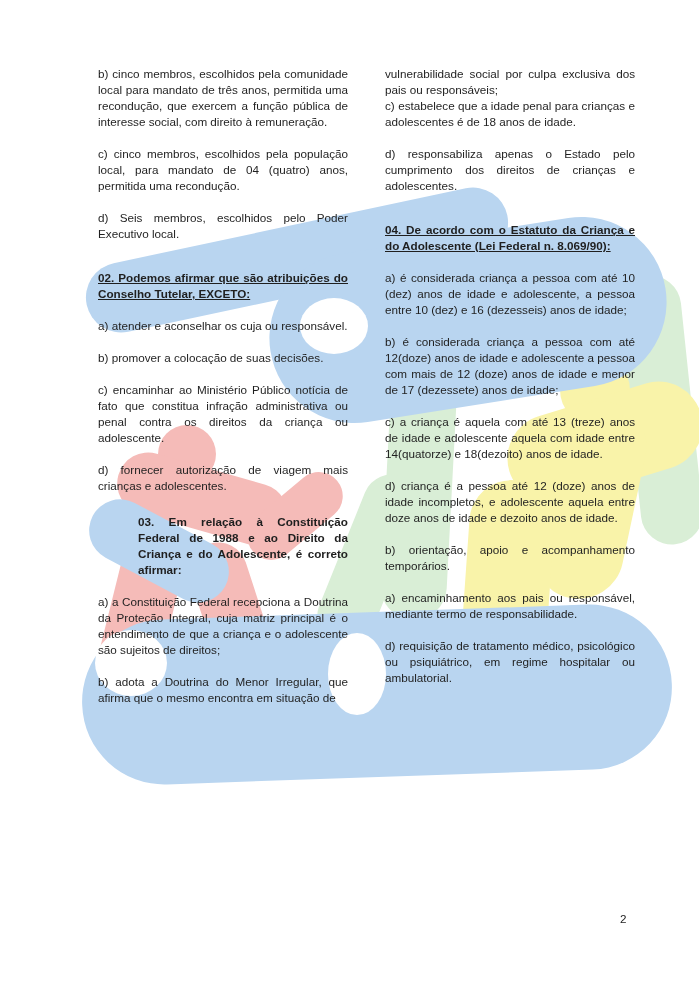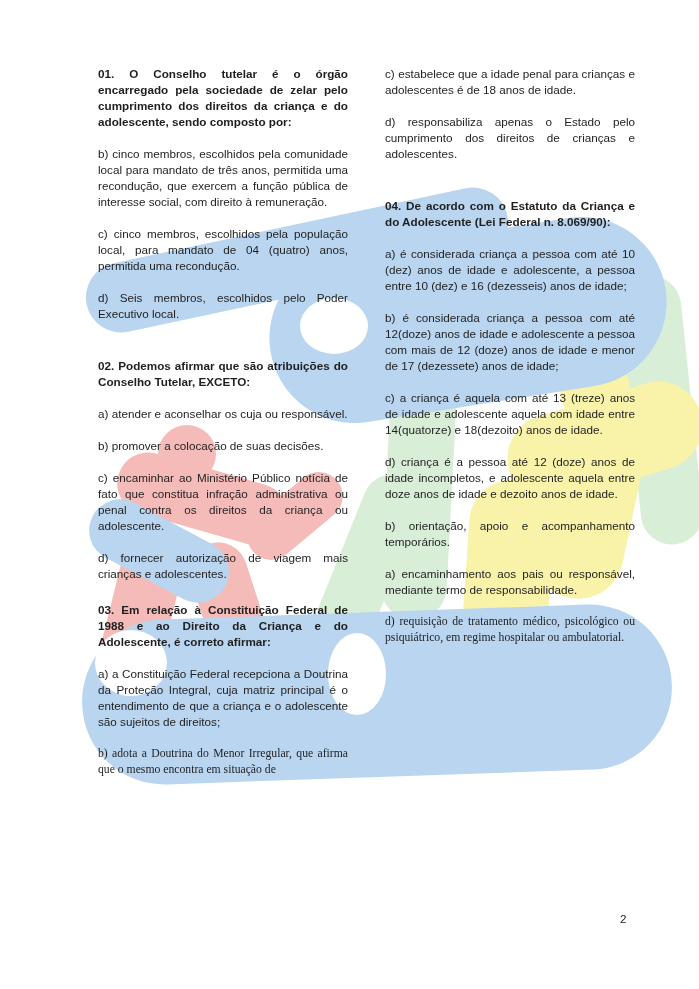--- a/index.html
+++ b/index.html
@@ -35,23 +35,23 @@
   .hole3 { left:328px; top:633px; width:58px; height:82px; border-radius:50%; background:#ffffff; }
   
   .content {
     position:absolute; left:98px; top:66px; z-index:2;
     display:flex; gap:37px;
   }
   .col { width:250px; font-size:11.7px; line-height:16px; text-align:justify; }
   .col p { margin:0 0 16px 0; }
   .col p.q { font-weight:bold; }
   .col p.tight { margin-bottom:0; }
-  .col p.sect { margin-top:36px; }
-  .col p.sect-sm { margin-top:20px; }
-  .col p.last { margin-bottom:0;font-family:Liberation Serif, serif; }
+  .col p.sect { margin-top:28px;text-decoration:underline; }
+  .col p.sect-sm { margin-top:20px;margin-left:40px; }
+  .col p.last { margin-bottom:0; }
   .page-number {
     position:absolute; left:620px; top:912px; z-index:2;
     font-size:11.7px; color:#1f1f1f;
   }
 </style>
 </head>
 <body>
 
 <div class="page">
 
@@ -72,34 +72,34 @@
     <div class="b2"></div>
     <div class="hole1"></div>
     <div class="b6"></div>
     <div class="b3"></div>
     <div class="hole2"></div>
     <div class="hole3"></div>
   </div>
 
   <div class="content">
     <div class="col">
-      <p class="q">01. O Conselho tutelar é o órgão encarregado pela sociedade de zelar pelo cumprimento dos direitos da criança e do adolescente, sendo composto por:</p>
       <p>b) cinco membros, escolhidos pela comunidade local para mandato de três anos, permitida uma recondução, que exercem a função pública de interesse social, com direito à remuneração.</p>
       <p>c) cinco membros, escolhidos pela população local, para mandato de 04 (quatro) anos, permitida uma recondução.</p>
       <p>d) Seis membros, escolhidos pelo Poder Executivo local.</p>
       <p class="q sect">02. Podemos afirmar que são atribuições do Conselho Tutelar, EXCETO:</p>
       <p>a) atender e aconselhar os cuja ou responsável.</p>
       <p>b) promover a colocação de suas decisões.</p>
       <p>c) encaminhar ao Ministério Público notícia de fato que constitua infração administrativa ou penal contra os direitos da criança ou adolescente.</p>
       <p>d) fornecer autorização de viagem mais crianças e adolescentes.</p>
       <p class="q sect-sm">03. Em relação à Constituição Federal de 1988 e ao Direito da Criança e do Adolescente, é correto afirmar:</p>
       <p>a) a Constituição Federal recepciona a Doutrina da Proteção Integral, cuja matriz principal é o entendimento de que a criança e o adolescente são sujeitos de direitos;</p>
       <p class="last">b) adota a Doutrina do Menor Irregular, que afirma que o mesmo encontra em situação de</p>
     </div>
     <div class="col">
+      <p class="tight">vulnerabilidade social por culpa exclusiva dos pais ou responsáveis;</p>
       <p>c) estabelece que a idade penal para crianças e adolescentes é de 18 anos de idade.</p>
       <p>d) responsabiliza apenas o Estado pelo cumprimento dos direitos de crianças e adolescentes.</p>
       <p class="q sect">04. De acordo com o Estatuto da Criança e do Adolescente (Lei Federal n. 8.069/90):</p>
       <p>a) é considerada criança a pessoa com até 10 (dez) anos de idade e adolescente, a pessoa entre 10 (dez) e 16 (dezesseis) anos de idade;</p>
       <p>b) é considerada criança a pessoa com até 12(doze) anos de idade e adolescente a pessoa com mais de 12 (doze) anos de idade e menor de 17 (dezessete) anos de idade;</p>
       <p>c) a criança é aquela com até 13 (treze) anos de idade e adolescente aquela com idade entre 14(quatorze) e 18(dezoito) anos de idade.</p>
       <p>d) criança é a pessoa até 12 (doze) anos de idade incompletos, e adolescente aquela entre doze anos de idade e dezoito anos de idade.</p>
       <p>b) orientação, apoio e acompanhamento temporários.</p>
       <p>a) encaminhamento aos pais ou responsável, mediante termo de responsabilidade.</p>
       <p class="last">d) requisição de tratamento médico, psicológico ou psiquiátrico, em regime hospitalar ou ambulatorial.</p>

